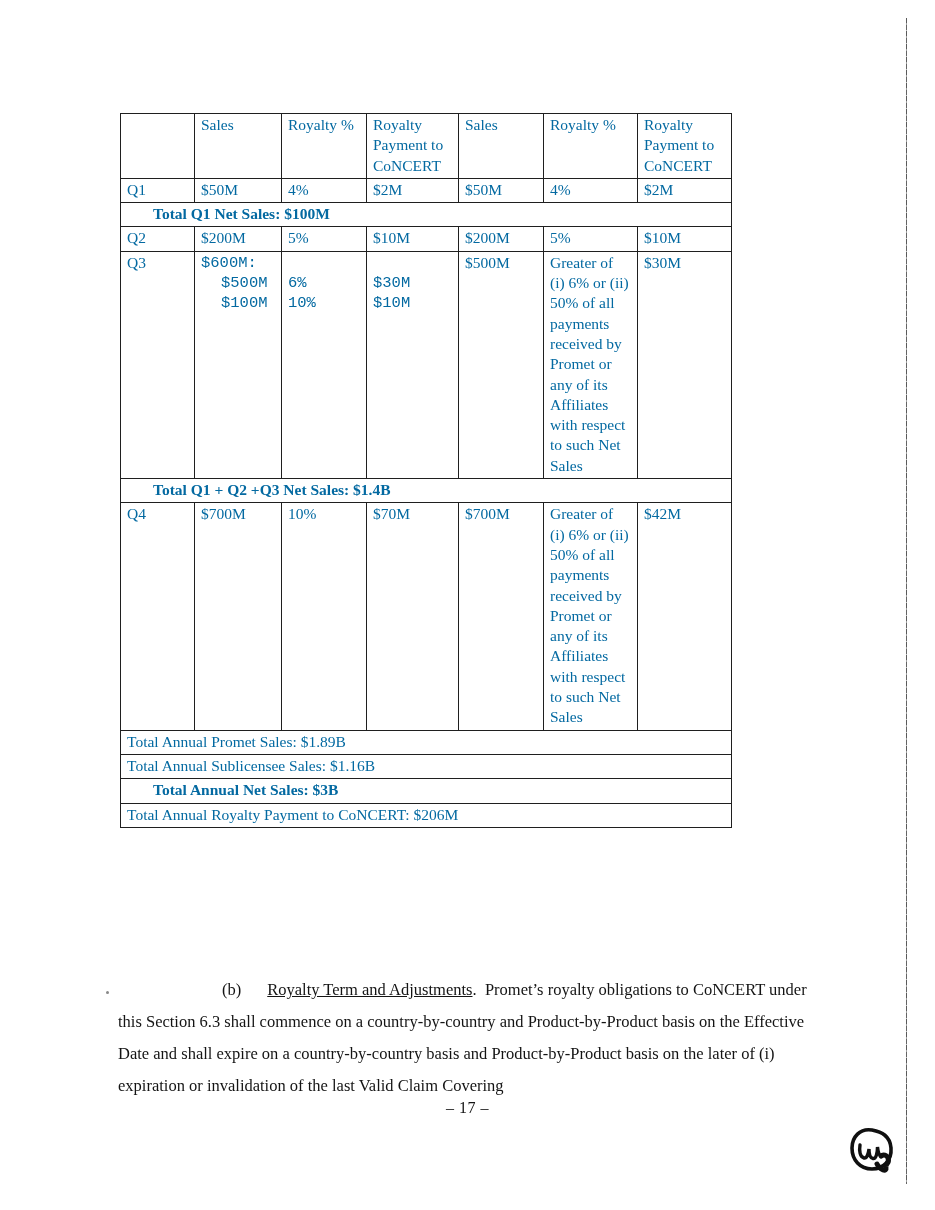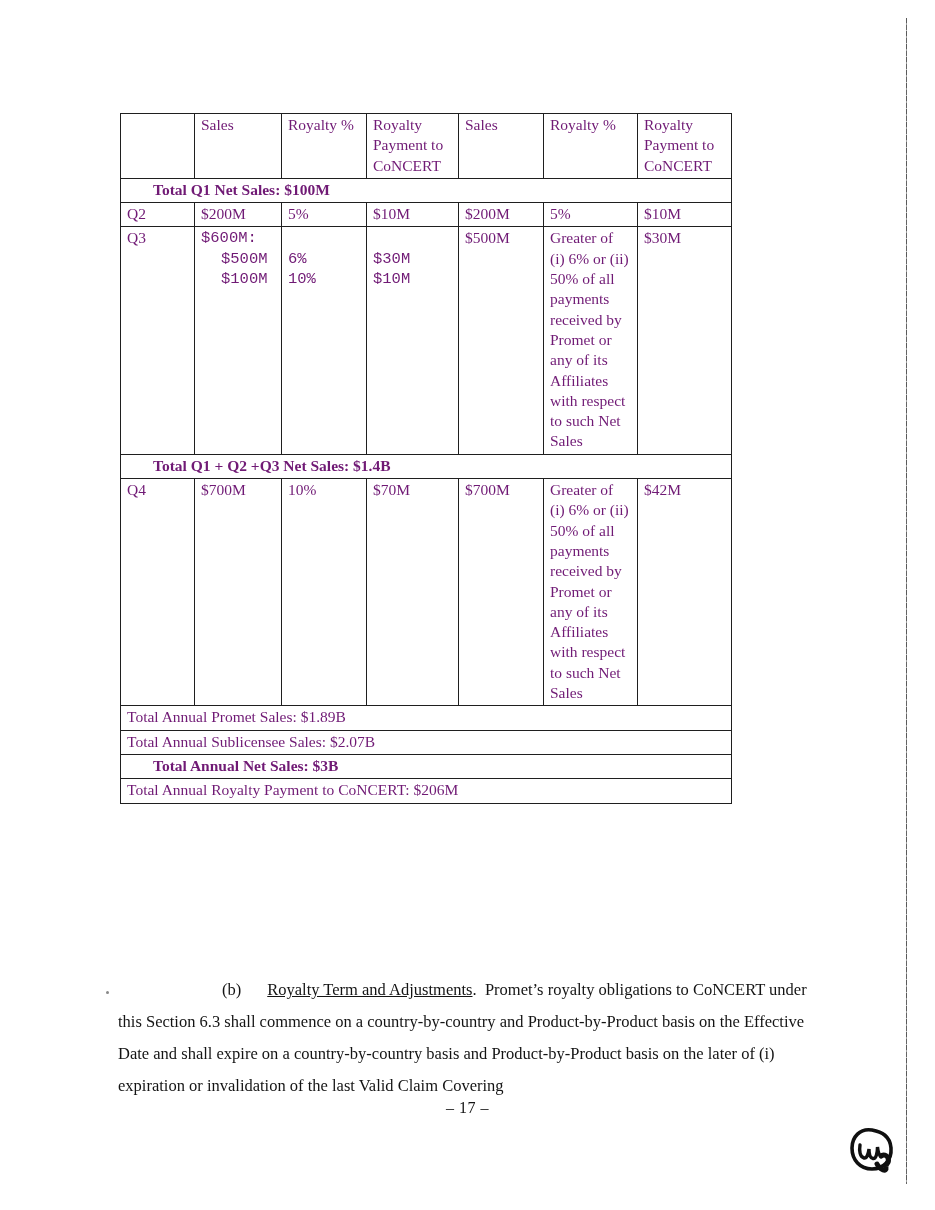--- a/index.html
+++ b/index.html
@@ -6,21 +6,21 @@
   .page {
     position:relative; width:935px; height:1210px; background:#ffffff;
     font-family:"Liberation Serif","DejaVu Serif",serif; color:#141414;
     overflow:hidden; margin:0 auto;
   }
 
   
   table.royalty {
     position:absolute; left:120px; top:113px; width:611px;
     border-collapse:collapse; table-layout:fixed;
-    font-size:15.5px; line-height:20.3px; color:#701a75;
+    font-size:15.5px; line-height:20.3px; color:#0369a1;
   }
   table.royalty th, table.royalty td {
     border:1.5px solid #1f1f1f; vertical-align:top; text-align:left;
     font-weight:normal; padding:1px 6px 2px 6px;
   }
   table.royalty th { padding-right:10px; font-weight:normal; }
   td.total-cell { padding:1px 6px 2px 7px; }
   td.total-cell.bold { font-weight:bold;padding-left:32px; }
   .cell-line { white-space:pre;font-family:Liberation Mono, monospace; }
   .cell-line.indent { padding-left:20px; }
@@ -75,20 +75,29 @@
           <th>Sales</th>
           <th>Royalty %</th>
           <th>Royalty Payment to CoNCERT</th>
           <th>Sales</th>
           <th>Royalty %</th>
           <th>Royalty Payment to CoNCERT</th>
         </tr>
     </thead>
     <tbody id="table-body">
         <tr>
+          <td>Q1</td>
+          <td>$50M</td>
+          <td>4%</td>
+          <td>$2M</td>
+          <td>$50M</td>
+          <td>4%</td>
+          <td>$2M</td>
+        </tr>
+        <tr>
           <td colspan="7" class="total-cell bold">Total Q1 Net Sales: $100M</td>
         </tr>
         <tr>
           <td>Q2</td>
           <td>$200M</td>
           <td>5%</td>
           <td>$10M</td>
           <td>$200M</td>
           <td>5%</td>
           <td>$10M</td>
@@ -123,21 +132,21 @@
           <td>10%</td>
           <td>$70M</td>
           <td>$700M</td>
           <td>Greater of (i) 6% or (ii) 50% of all payments received by Promet or any of its Affiliates with respect to such Net Sales</td>
           <td>$42M</td>
         </tr>
         <tr>
           <td colspan="7" class="total-cell">Total Annual Promet Sales: $1.89B</td>
         </tr>
         <tr>
-          <td colspan="7" class="total-cell">Total Annual Sublicensee Sales: $2.07B</td>
+          <td colspan="7" class="total-cell">Total Annual Sublicensee Sales: $1.16B</td>
         </tr>
         <tr>
           <td colspan="7" class="total-cell bold">Total Annual Net Sales: $3B</td>
         </tr>
         <tr>
           <td colspan="7" class="total-cell">Total Annual Royalty Payment to CoNCERT: $206M</td>
         </tr>
       </tbody>
   </table>
 

